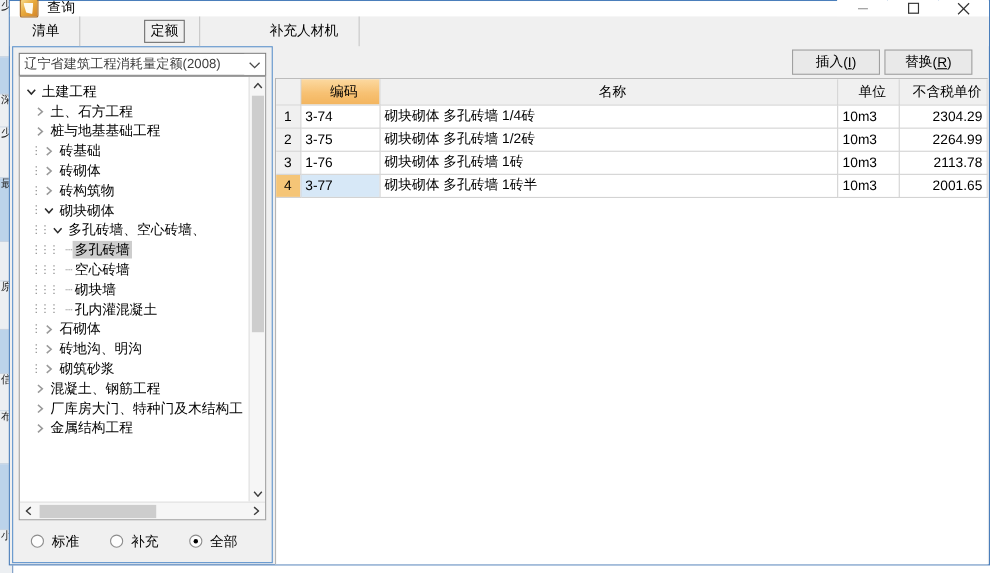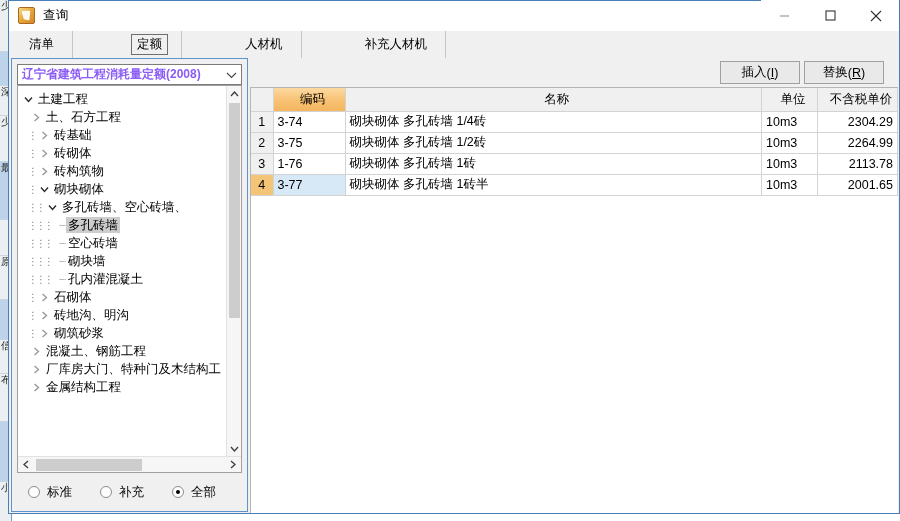--- a/index.html
+++ b/index.html
@@ -26,21 +26,21 @@
   
   #dialog {
     position: absolute; left: 8px; top: 0; width: 892px; height: 514px;
     background: #f0f0f0;
     border: 1px solid #4a7ebb;
     display: flex; flex-direction: column;
   }
 
   
   #titlebar {
-    height: 30px; background: #ffffff;
+    height: 14px; background: #ffffff;
     display: flex; align-items: center; flex: none;
     border-bottom: 1px solid #ffffff;
   }
   #app-icon {
     width: 17px; height: 17px; margin-left: 9px; margin-right: 8px;
     background: linear-gradient(135deg,#f6d98a 0%,#e8a93c 45%,#d4862a 100%);
     border: 1px solid #a8681d; border-radius: 2px;
     position: relative; flex: none;
   }
   #app-icon::after {
@@ -83,22 +83,22 @@
     width: 237px; flex: none; display: flex; flex-direction: column;
     border: 1px solid #5e93cc; background: #f0f0f0;
     margin-left: 1px; margin-bottom: 1px;
   }
   #combo {
     margin: 5px 5px 0 5px; height: 21px; background: #ffffff;
     border: 1px solid #7b7b7b; display: flex; align-items: center;
     position: relative; flex: none;
   }
   #combo-text {
-    font-size: 12px; color: #8b5cf6; padding-left: 4px;
-    white-space: nowrap; overflow: hidden; font-weight: bold;
+    font-size: 12px; color: #404040; padding-left: 4px;
+    white-space: nowrap; overflow: hidden;
   }
   #combo-arrow {
     position: absolute; right: 0; top: 0; width: 19px; height: 19px;
     display: flex; align-items: center; justify-content: center;
     background: #ffffff;
   }
 
   
   #subtabs {
     display: flex; margin: 5px 0 0 5px; flex: none;
@@ -280,23 +280,20 @@
   </div>
 
   <div id="tabstrip">
     <div class="mtab">
       <span class="mtab-inner">清单</span>
     </div>
     <div class="mtab active">
       <span class="mtab-inner">定额</span>
     </div>
     <div class="mtab">
-      <span class="mtab-inner">人材机</span>
-    </div>
-    <div class="mtab">
       <span class="mtab-inner">补充人材机</span>
     </div>
   </div>
 
   <div id="panes">
 
     <div id="left-pane">
 
       <div id="combo">
         <div id="combo-text">辽宁省建筑工程消耗量定额(2008)</div>
@@ -320,20 +317,29 @@
                 <span class="tlabel">土建工程</span>
               </div>
               <div class="tnode">
                 <span class="dot"></span>
                 <span class="tw">
                   <svg width="7" height="9" viewBox="0 0 7 9">
                     <polyline points="1.5,1 5.5,4.5 1.5,8" fill="none" stroke="#9a9a9a" stroke-width="1.4"></polyline>
                   </svg>
                 </span>
                 <span class="tlabel">土、石方工程</span>
+              </div>
+              <div class="tnode">
+                <span class="dot"></span>
+                <span class="tw">
+                  <svg width="7" height="9" viewBox="0 0 7 9">
+                    <polyline points="1.5,1 5.5,4.5 1.5,8" fill="none" stroke="#9a9a9a" stroke-width="1.4"></polyline>
+                  </svg>
+                </span>
+                <span class="tlabel">桩与地基基础工程</span>
               </div>
               <div class="tnode">
                 <span class="dot"></span>
                 <span class="dot">⋮</span>
                 <span class="tw">
                   <svg width="7" height="9" viewBox="0 0 7 9">
                     <polyline points="1.5,1 5.5,4.5 1.5,8" fill="none" stroke="#9a9a9a" stroke-width="1.4"></polyline>
                   </svg>
                 </span>
                 <span class="tlabel">砖基础</span>

